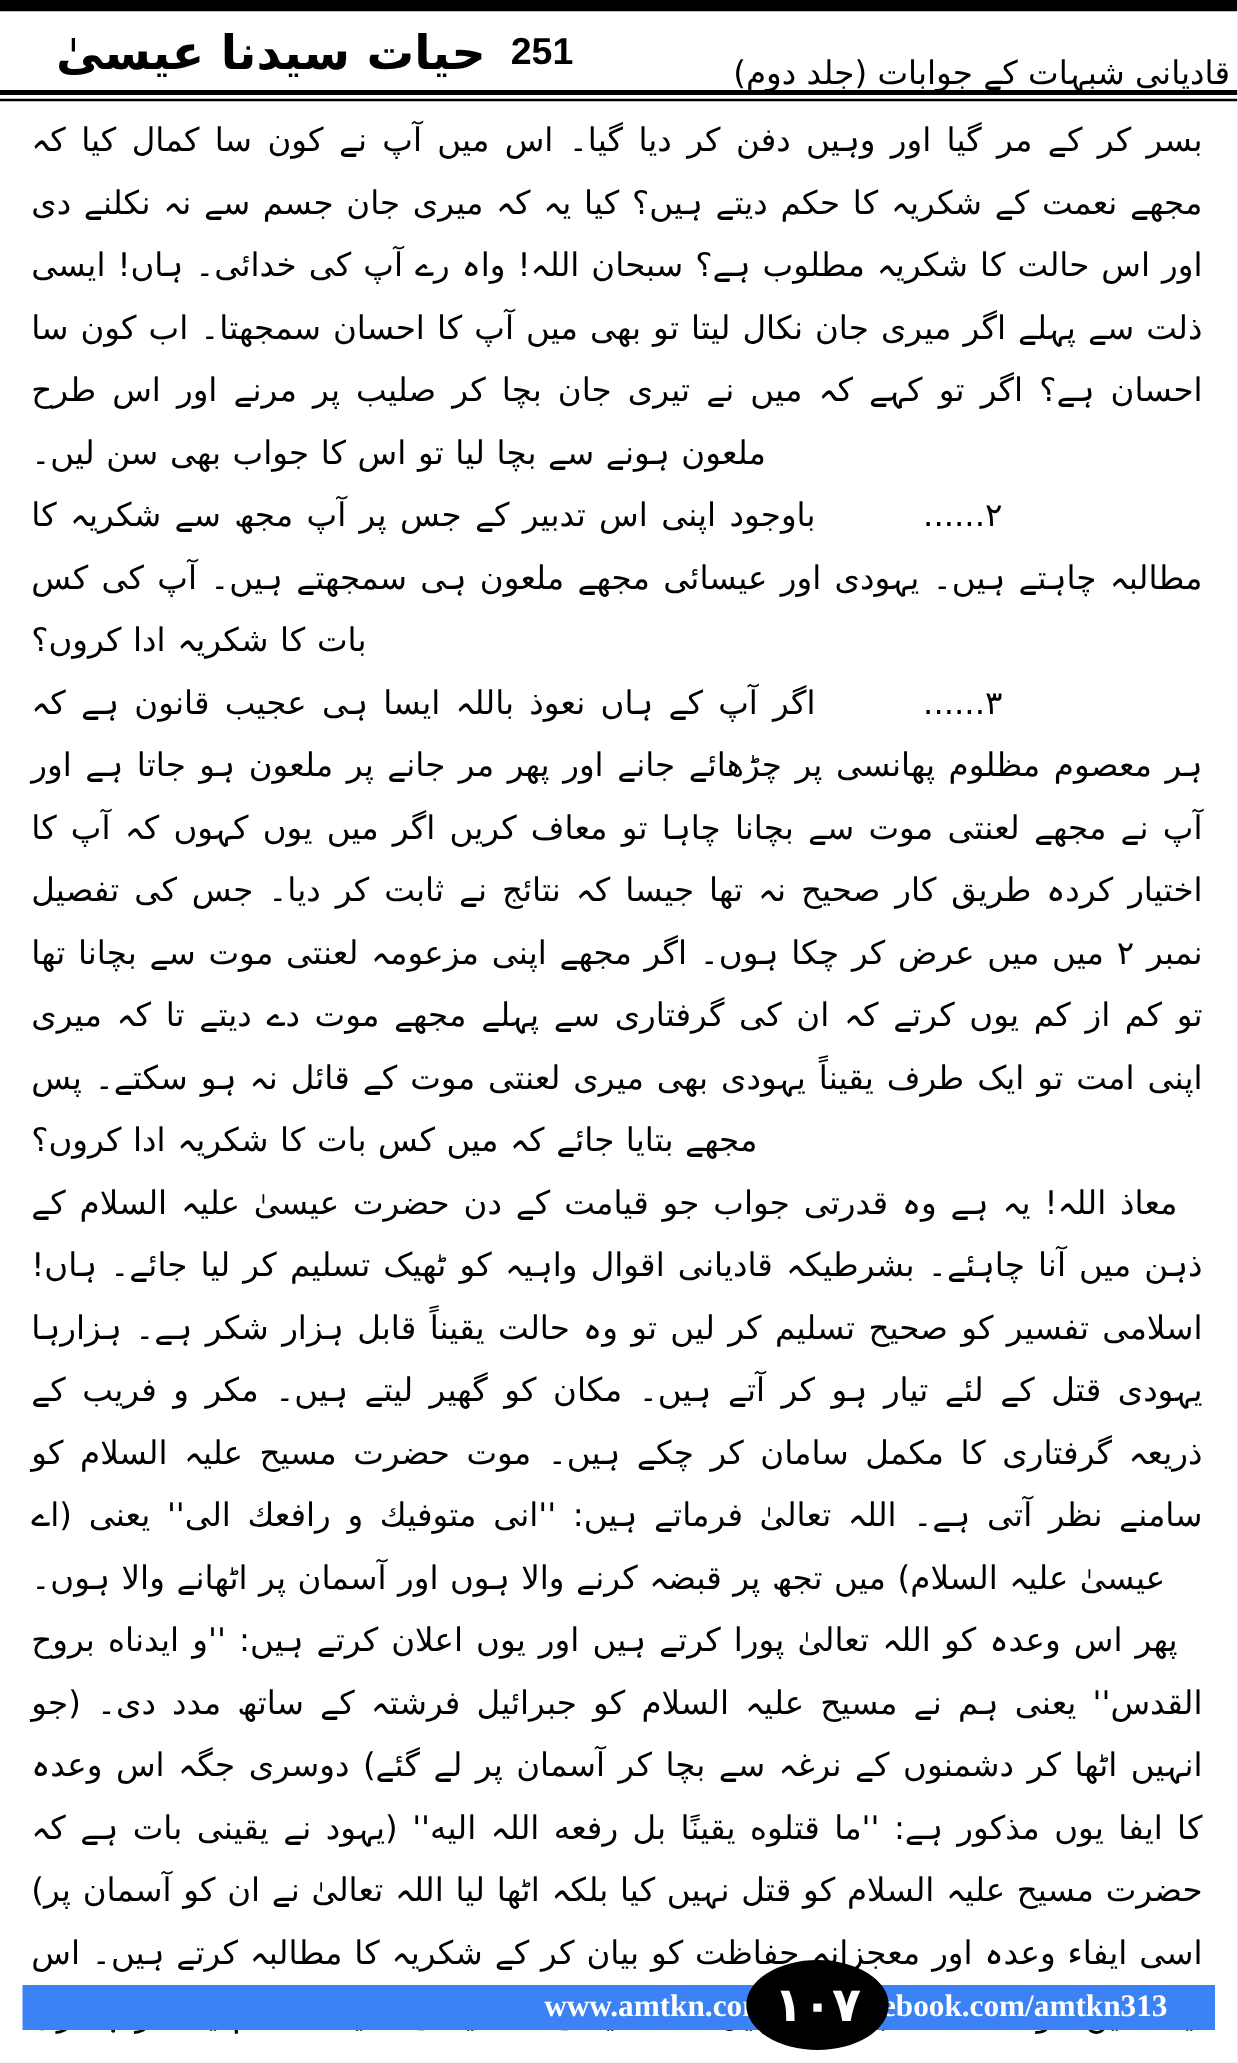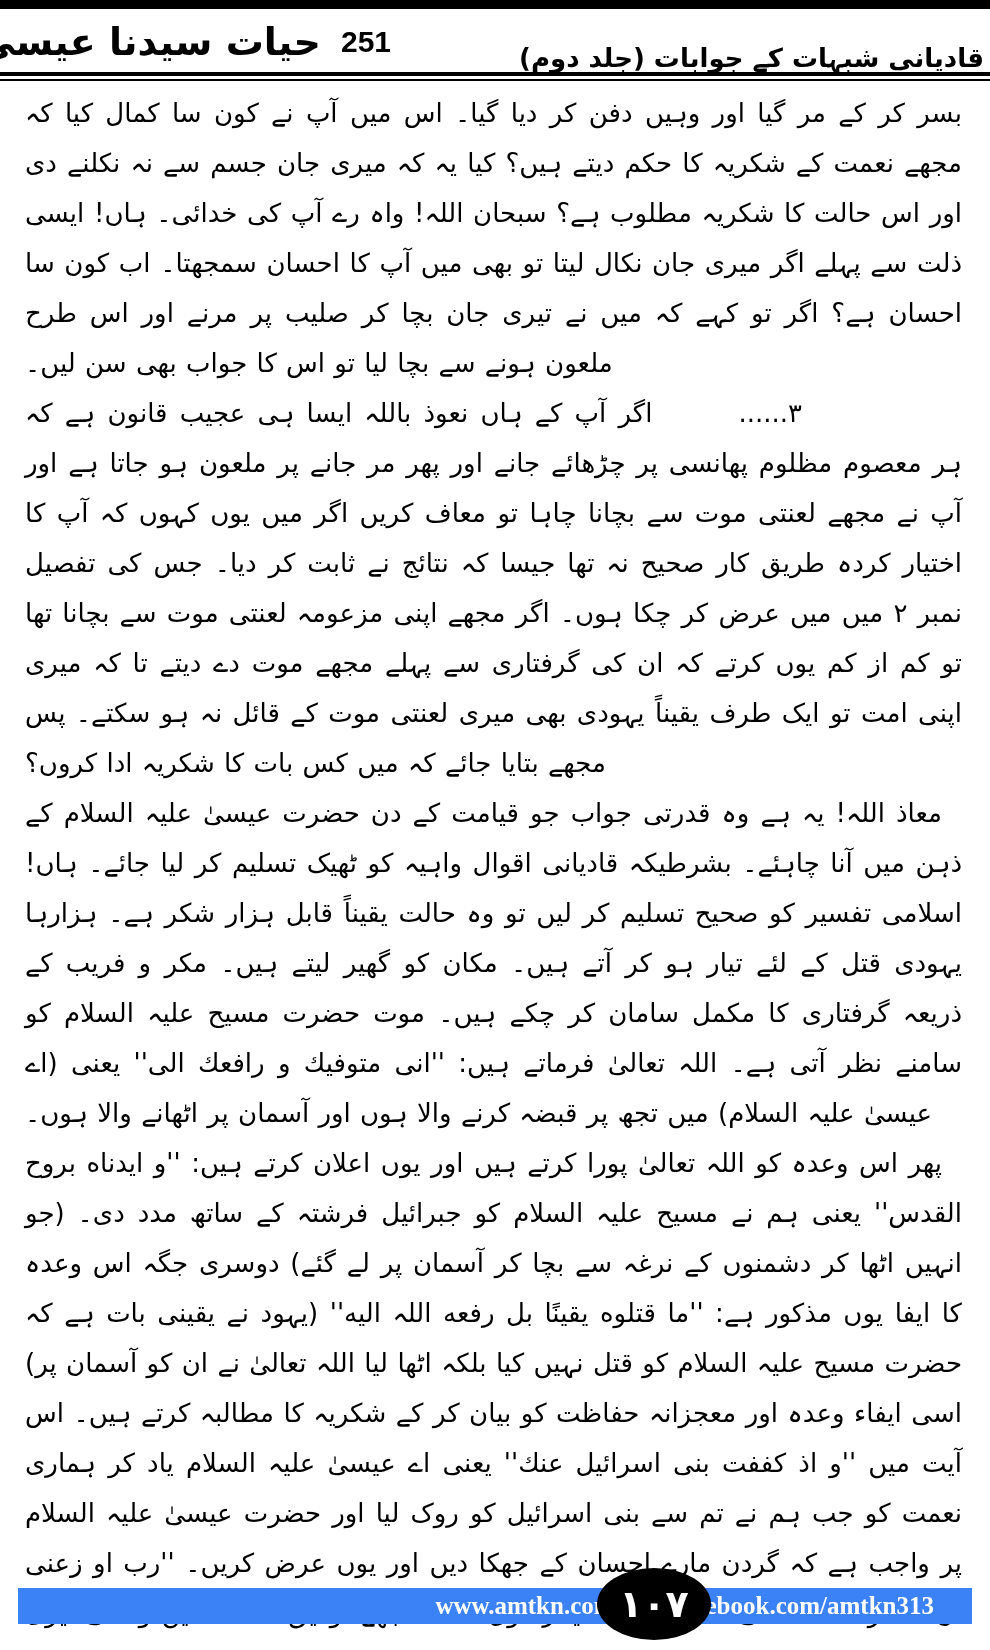--- a/index.html
+++ b/index.html
@@ -13,21 +13,21 @@
     color:#000;
     overflow:hidden;
   }
   .topbar{position:absolute;top:0;left:0;width:990px;height:9px;background:#000;}
   .header{
     position:absolute;top:14px;right:0;left:0;height:56px;
     display:flex;align-items:center;direction:rtl;
     padding:0 6px;
   }
   .h-sub{
-    font-size:26px;font-weight:bold;
+    font-size:26px;font-weight:normal;
     margin-left:128px;white-space:nowrap;margin-top:32px;
   }
   .h-num{
     font-size:30px;font-weight:bold;
     font-family:"Liberation Sans",sans-serif;
     margin-left:20px;direction:ltr;
   }
   .h-title-wrap{display:flex;align-items:center;white-space:nowrap;}
   .h-title{font-size:38px;font-weight:900;letter-spacing:1px;}
   .rule1{position:absolute;top:72px;left:0;width:990px;height:4px;background:#000;}
@@ -74,20 +74,21 @@
       <span class="h-title">حیات سیدنا عیسیٰ</span>
 
     </span>
   </div>
 
   <div class="rule1"></div>
   <div class="rule2"></div>
 
   <div class="body" id="body-text">
       <div class="para cont">بسر کر کے مر گیا اور وہیں دفن کر دیا گیا۔ اس میں آپ نے کون سا کمال کیا کہ مجھے نعمت کے شکریہ کا حکم دیتے ہیں؟ کیا یہ کہ میری جان جسم سے نہ نکلنے دی اور اس حالت کا شکریہ مطلوب ہے؟ سبحان اللہ! واہ رے آپ کی خدائی۔ ہاں! ایسی ذلت سے پہلے اگر میری جان نکال لیتا تو بھی میں آپ کا احسان سمجھتا۔ اب کون سا احسان ہے؟ اگر تو کہے کہ میں نے تیری جان بچا کر صلیب پر مرنے اور اس طرح ملعون ہونے سے بچا لیا تو اس کا جواب بھی سن لیں۔</div>
+      <div class="item"><span class="marker">۲......</span><span>باوجود اپنی اس تدبیر کے جس پر آپ مجھ سے شکریہ کا مطالبہ چاہتے ہیں۔ یہودی اور عیسائی مجھے ملعون ہی سمجھتے ہیں۔ آپ کی کس بات کا شکریہ ادا کروں؟</span></div>
       <div class="item"><span class="marker">۳......</span><span>اگر آپ کے ہاں نعوذ باللہ ایسا ہی عجیب قانون ہے کہ ہر معصوم مظلوم پھانسی پر چڑھائے جانے اور پھر مر جانے پر ملعون ہو جاتا ہے اور آپ نے مجھے لعنتی موت سے بچانا چاہا تو معاف کریں اگر میں یوں کہوں کہ آپ کا اختیار کردہ طریق کار صحیح نہ تھا جیسا کہ نتائج نے ثابت کر دیا۔ جس کی تفصیل نمبر ۲ میں میں عرض کر چکا ہوں۔ اگر مجھے اپنی مزعومہ لعنتی موت سے بچانا تھا تو کم از کم یوں کرتے کہ ان کی گرفتاری سے پہلے مجھے موت دے دیتے تا کہ میری اپنی امت تو ایک طرف یقیناً یہودی بھی میری لعنتی موت کے قائل نہ ہو سکتے۔ پس مجھے بتایا جائے کہ میں کس بات کا شکریہ ادا کروں؟</span></div>
       <div class="para ind">معاذ اللہ! یہ ہے وہ قدرتی جواب جو قیامت کے دن حضرت عیسیٰ علیہ السلام کے ذہن میں آنا چاہئے۔ بشرطیکہ قادیانی اقوال واہیہ کو ٹھیک تسلیم کر لیا جائے۔ ہاں! اسلامی تفسیر کو صحیح تسلیم کر لیں تو وہ حالت یقیناً قابل ہزار شکر ہے۔ ہزارہا یہودی قتل کے لئے تیار ہو کر آتے ہیں۔ مکان کو گھیر لیتے ہیں۔ مکر و فریب کے ذریعہ گرفتاری کا مکمل سامان کر چکے ہیں۔ موت حضرت مسیح علیہ السلام کو سامنے نظر آتی ہے۔ اللہ تعالیٰ فرماتے ہیں: ''انی متوفیك و رافعك الی'' یعنی (اے عیسیٰ علیہ السلام) میں تجھ پر قبضہ کرنے والا ہوں اور آسمان پر اٹھانے والا ہوں۔</div>
       <div class="para ind">پھر اس وعدہ کو اللہ تعالیٰ پورا کرتے ہیں اور یوں اعلان کرتے ہیں: ''و ایدناه بروح القدس'' یعنی ہم نے مسیح علیہ السلام کو جبرائیل فرشتہ کے ساتھ مدد دی۔ (جو انہیں اٹھا کر دشمنوں کے نرغہ سے بچا کر آسمان پر لے گئے) دوسری جگہ اس وعدہ کا ایفا یوں مذکور ہے: ''ما قتلوه یقینًا بل رفعه اللہ الیه'' (یہود نے یقینی بات ہے کہ حضرت مسیح علیہ السلام کو قتل نہیں کیا بلکہ اٹھا لیا اللہ تعالیٰ نے ان کو آسمان پر) اسی ایفاء وعدہ اور معجزانہ حفاظت کو بیان کر کے شکریہ کا مطالبہ کرتے ہیں۔ اس آیت میں ''و اذ کففت بنی اسرائیل عنك'' یعنی اے عیسیٰ علیہ السلام یاد کر ہماری نعمت کو جب ہم نے تم سے بنی اسرائیل کو روک لیا اور حضرت عیسیٰ علیہ السلام پر واجب ہے کہ گردن مارے احسان کے جھکا دیں اور یوں عرض کریں۔ ''رب او زعنی ان اشکر نعمتك التی انعمت علی'' یا رسول اللہ! مجھے توفیق دے کہ میں واقعی تیری معجزانہ نعمتوں کا شکریہ ادا کروں۔</div>
     </div>
 
   <div class="footer-bar">
     <span>www.amtkn.com</span>
     <span>www.facebook.com/amtkn313</span>
   </div>
 

